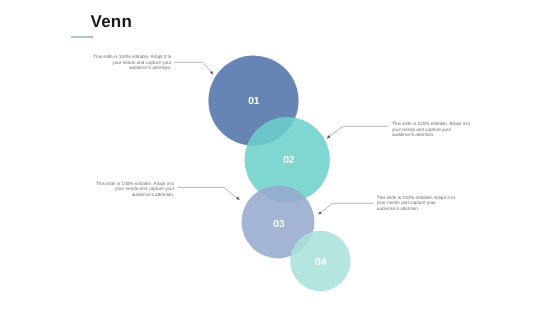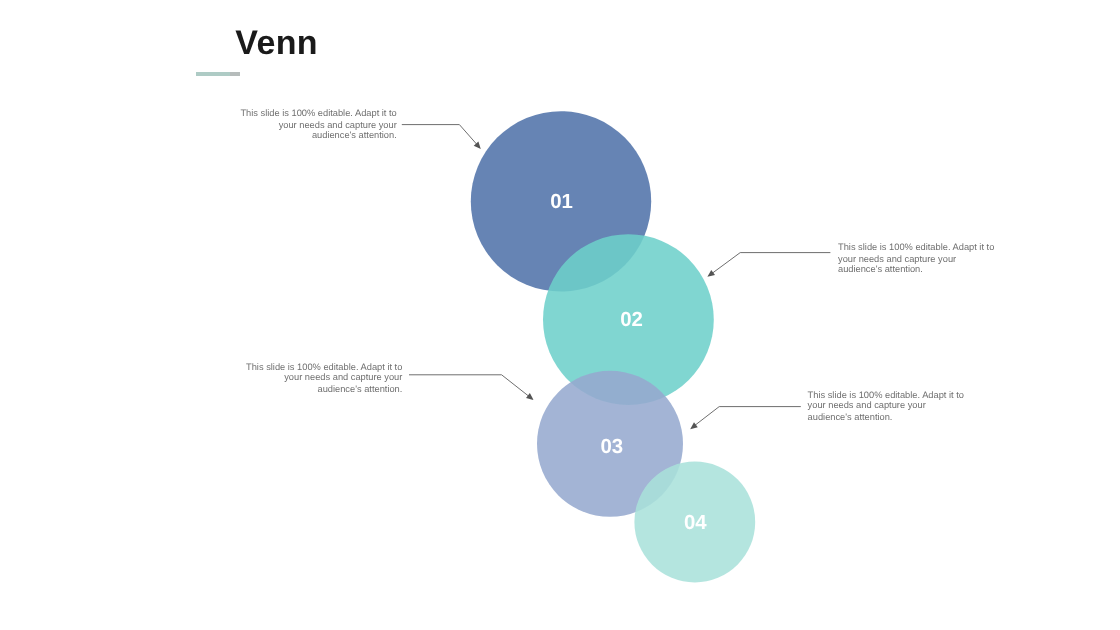--- a/index.html
+++ b/index.html
@@ -1,17 +1,17 @@
 <!DOCTYPE html>
 <html><head>
 <meta charset="utf-8">
 <style>
   html,body{margin:0;padding:0;}
   body{width:560px;height:315px;background:#ffffff;font-family:"Liberation Sans",sans-serif;overflow:hidden;-webkit-font-smoothing:antialiased;text-rendering:geometricPrecision;}
-  .slide{position:relative;width:450px;height:315px;margin-left:27px;}
+  .slide{position:relative;width:450px;height:315px;}
   .title{position:absolute;left:90.6px;top:11.6px;font-size:17px;font-weight:bold;color:#1a1a1a;letter-spacing:.2px;transform:translateZ(0);}
   .accent{position:absolute;left:70.7px;top:36px;width:17.3px;height:2px;background:#aecbc5;}
   .accent-tip{position:absolute;left:87.6px;top:36px;width:5.3px;height:2px;background:#b6bcbb;}
   .note{position:absolute;font-size:4.65px;line-height:5.6px;color:#6f6f6f;white-space:pre-line;transform:translateZ(0);}
   svg{position:absolute;left:0;top:0;}
 </style>
 </head>
 <body>
 
 <div class="slide">

